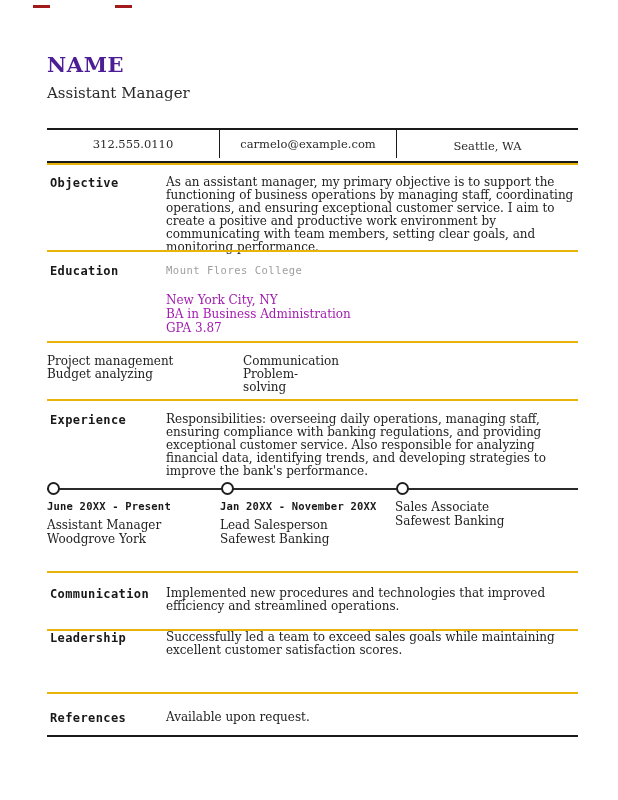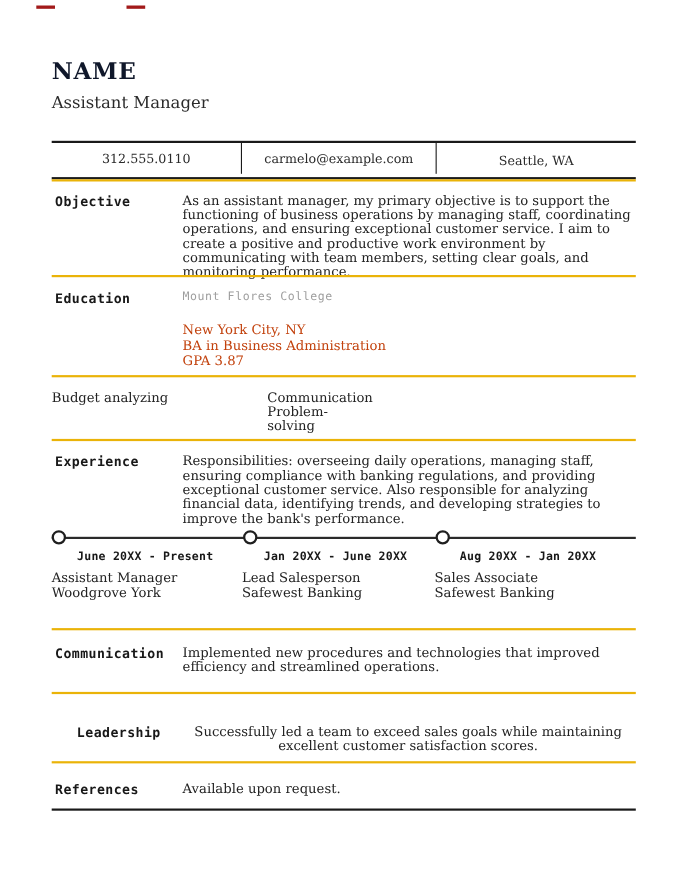--- a/index.html
+++ b/index.html
@@ -5,21 +5,21 @@
   * { margin:0; padding:0; box-sizing:border-box; }
   html,body { width:618px; height:800px; background:#ffffff; }
   body { font-family:"DejaVu Serif", serif; color:#1e1e1e; }
   .page { position:relative; width:618px; height:800px; overflow:hidden; background:#fff; }
 
   .mark { position:absolute; height:3px; width:17px; background:#a21a1a; top:5px; }
   .mark-1 { left:33px; }
   .mark-2 { left:115px; }
 
   .name { position:absolute; left:47px; top:52px; font-size:21px; font-weight:bold;
-          letter-spacing:0.6px; color:#0f172a; }
+          letter-spacing:0.6px; color:#4c1d95; }
   .subtitle { position:absolute; left:47px; top:84px; font-size:15px; color:#2a2a2a; }
 
   .contact-bar { position:absolute; left:47px; top:128px; width:531px; height:35px;
                  border-top:2px solid #1a1a1a; border-bottom:2px solid #1a1a1a;
                  display:flex; }
   .contact-cell { display:flex; align-items:center; justify-content:center;
                   font-size:11.5px; color:#2a2a2a; }
   .contact-cell.c1 { width:173px; }
   .contact-cell.c2 { width:177px; }
   .contact-cell.c3 { width:181px; }
@@ -29,44 +29,44 @@
              display:grid; grid-template-columns:119px 1fr; }
   .sec-label { font-family:"DejaVu Sans Mono", monospace; font-weight:bold;
                font-size:12px; letter-spacing:0.4px; color:#181818; padding-left:3px; }
   .sec-body { font-size:12px; line-height:12.9px; color:#222; padding-right:2px; }
 
   .sec-objective   { top:163px; padding-top:11px; }
   .sec-education   { top:250px; padding-top:12px; }
   .sec-keyskills   { top:341px; padding-top:12px; }
   .sec-experience  { top:399px; padding-top:12px; border-top:2px solid #eab308; }
   .sec-communication { top:571px; padding-top:14px; }
-  .sec-leadership  { top:629px; padding-top:28px;text-align:center; }
+  .sec-leadership  { top:629px; padding-top:0; }
   .sec-references  { top:692px; padding-top:17px; }
   .bottom-rule { position:absolute; left:47px; top:735px; width:531px; height:2px;
                  background:#1a1a1a; }
 
   .edu-school { font-family:"DejaVu Sans Mono", monospace; font-size:10.5px;
                 letter-spacing:0.5px; color:#9e9e9e; margin-bottom:17px; }
-  .edu-line { font-size:12px; line-height:13.8px; color:#c2410c; }
+  .edu-line { font-size:12px; line-height:13.8px; color:#a21caf; }
 
   .skills-grid { display:grid; grid-template-columns:196px auto; }
   .skill-item { font-size:12px; line-height:12.9px; color:#222; }
 
   .timeline { position:absolute; left:47px; top:482px; width:531px; }
   .timeline-line { position:absolute; top:6px; left:0; width:531px; height:1.5px;
                    background:#2a2a2a; }
   .timeline-marker { position:absolute; top:0; width:13px; height:13px; border-radius:50%;
                      background:#fff; border:2px solid #1f1f1f; }
   .tm-1 { left:0px; } .tm-2 { left:174px; } .tm-3 { left:349px; }
 
   .timeline-text { position:absolute; left:47px; top:500px; width:531px; }
   .tl-col { position:absolute; top:0; width:170px; }
   .tl-col.col1 { left:0; } .tl-col.col2 { left:173px; } .tl-col.col3 { left:348px; }
   .tl-dates { font-family:"DejaVu Sans Mono", monospace; font-weight:bold;
-              font-size:10.5px; letter-spacing:0.2px; color:#181818; margin-bottom:6px;text-align:center; }
+              font-size:10.5px; letter-spacing:0.2px; color:#181818; margin-bottom:6px; }
   .tl-line { font-size:12px; line-height:14px; color:#222; }
 </style>
 </head>
 <body>
 
 <div class="page">
 
   <div class="mark mark-1"></div>
   <div class="mark mark-2"></div>
 
@@ -90,20 +90,21 @@
       <div class="edu-school">Mount Flores College</div>
       <div class="edu-line">New York City, NY</div>
       <div class="edu-line">BA in Business Administration</div>
       <div class="edu-line">GPA 3.87</div>
     </div>
   </div>
 
   <div class="section sec-keyskills">
     <div class="sec-body skills-grid">
       <div>
+        <div class="skill-item">Project management</div>
         <div class="skill-item">Budget analyzing</div>
       </div>
       <div>
         <div class="skill-item">Communication</div>
         <div class="skill-item">Problem-solving</div>
       </div>
     </div>
   </div>
 
   <div class="section sec-experience">
@@ -118,26 +119,25 @@
     <div class="timeline-marker tm-3"></div>
   </div>
 
   <div class="timeline-text">
     <div class="tl-col col1">
       <div class="tl-dates">June 20XX - Present</div>
       <div class="tl-line">Assistant Manager</div>
       <div class="tl-line">Woodgrove York</div>
     </div>
     <div class="tl-col col2">
-      <div class="tl-dates">Jan 20XX - June 20XX</div>
+      <div class="tl-dates">Jan 20XX - November 20XX</div>
       <div class="tl-line">Lead Salesperson</div>
       <div class="tl-line">Safewest Banking</div>
     </div>
     <div class="tl-col col3">
-      <div class="tl-dates">Aug 20XX - Jan 20XX</div>
       <div class="tl-line">Sales Associate</div>
       <div class="tl-line">Safewest Banking</div>
     </div>
   </div>
 
   <div class="section sec-communication">
     <div class="sec-label">Communication</div>
     <div class="sec-body">Implemented new procedures and technologies that improved efficiency and streamlined operations.</div>
   </div>
 

